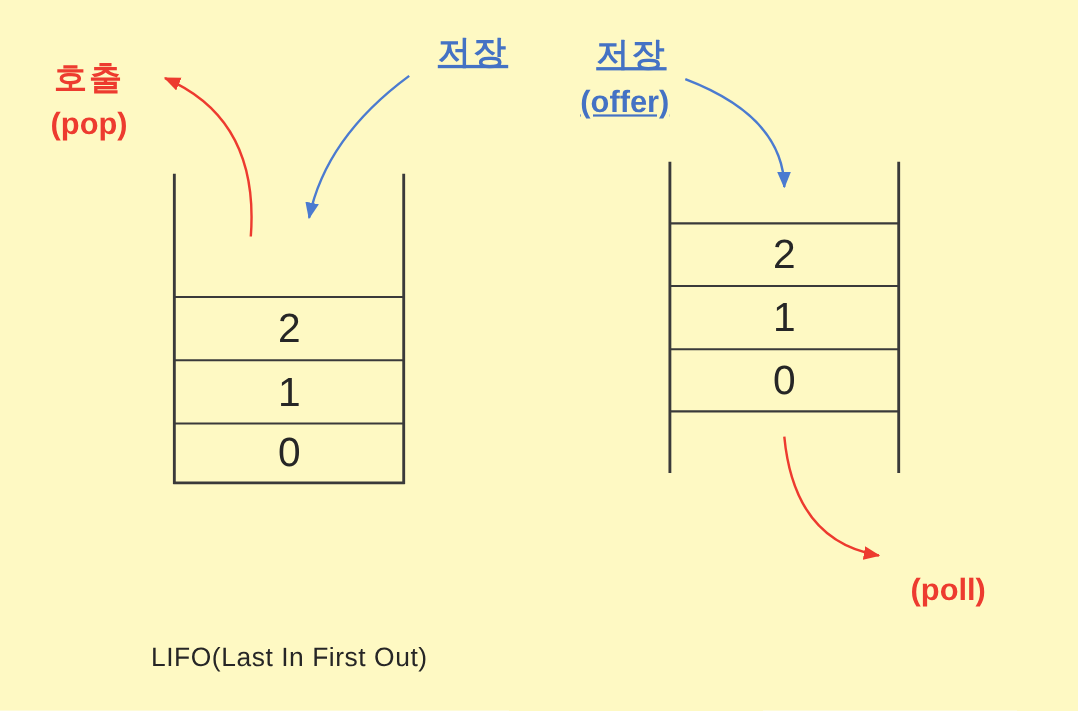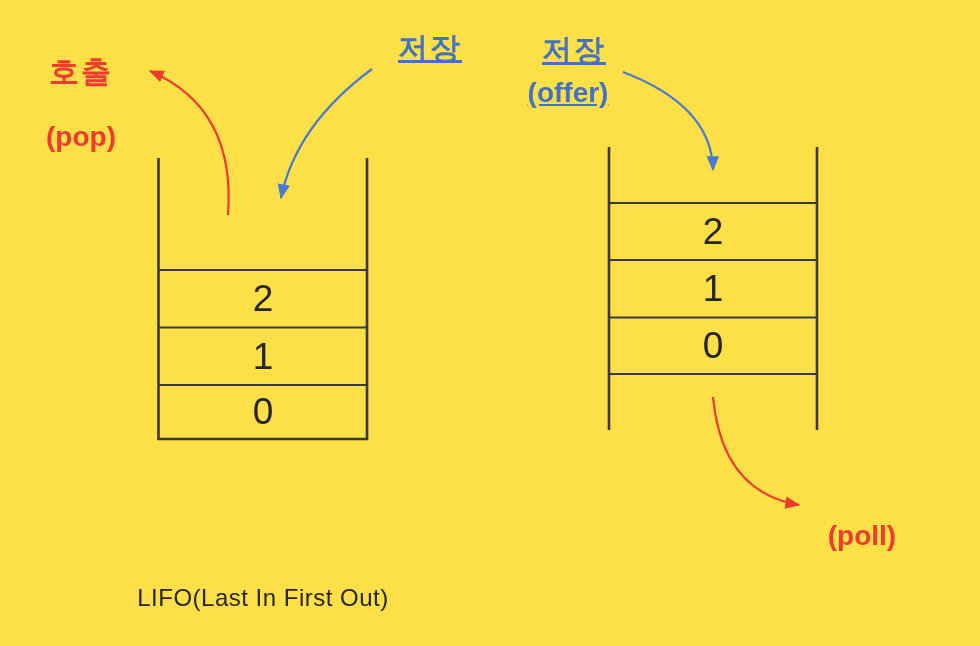--- a/index.html
+++ b/index.html
@@ -1,17 +1,17 @@
 <!DOCTYPE html>
 <html style="--red: #ED3B2F; --blue-text: #4472C4; --blue-arrow: #4B7BD0; --line: #3a3a3a; --ink: #262626;"><head>
 <meta charset="utf-8">
 <style>
   html, body { margin:0; padding:0; background:#ffffff; }
   body { width:980px; height:646px; overflow:hidden; font-family:"Liberation Sans", sans-serif; }
-  .canvas { position:relative; width:980px; height:646px; background:#fde047; }
+  .canvas { position:relative; width:980px; height:646px; background:#fef9c3; }
   svg.geometry { position:absolute; left:0; top:0; width:980px; height:646px; }
 
   .wall  { stroke: var(--line, #3a3a3a); stroke-width:2.6; }
   .shelf { stroke: var(--line, #3a3a3a); stroke-width:2; }
   .arrow { fill:none; stroke-width:2.2; }
   .arrow.red  { stroke: var(--red, #ED3B2F); }
   .arrow.blue { stroke: var(--blue-arrow, #4B7BD0); }
   .mk-red  { fill: var(--red, #ED3B2F); }
   .mk-blue { fill: var(--blue-arrow, #4B7BD0); }
 
@@ -60,21 +60,21 @@
       <line class="shelf" x1="609" y1="374" x2="817" y2="374"></line>
     </g>
 
     <path class="arrow red" d="M228,215 Q236,108 150,71" marker-end="url(#ah-red)"></path>
     <path class="arrow blue" d="M372,69 Q296,125 281,198" marker-end="url(#ah-blue)"></path>
     <path class="arrow blue" d="M623,72 Q712,106 713,170" marker-end="url(#ah-blue)"></path>
     <path class="arrow red" d="M713,397 Q722,492 799,505" marker-end="url(#ah-red)"></path>
   </svg>
 
   <div class="label red korean" style="left:34px; top:55px; width:94px;">호출</div>
-  <div class="label red eng" style="left:34px; top:97px; width:94px;margin-top:24px;">(pop)</div>
+  <div class="label red eng" style="left:34px; top:97px; width:94px;">(pop)</div>
   <div class="label blue korean" style="left:383px; top:31px; width:94px;">저장</div>
 
   <div class="label blue korean" style="left:527px; top:33px; width:94px;">저장</div>
   <div class="label blue eng" style="left:516px; top:77px; width:104px;">(offer)</div>
   <div class="label red eng" style="left:810px; top:520px; width:104px;">(poll)</div>
 
   <div class="cell" style="left:160px; top:271px; width:206px; height:55px;">2</div>
   <div class="cell" style="left:160px; top:329px; width:206px; height:55px;">1</div>
   <div class="cell" style="left:160px; top:386px; width:206px; height:52px;">0</div>
 

